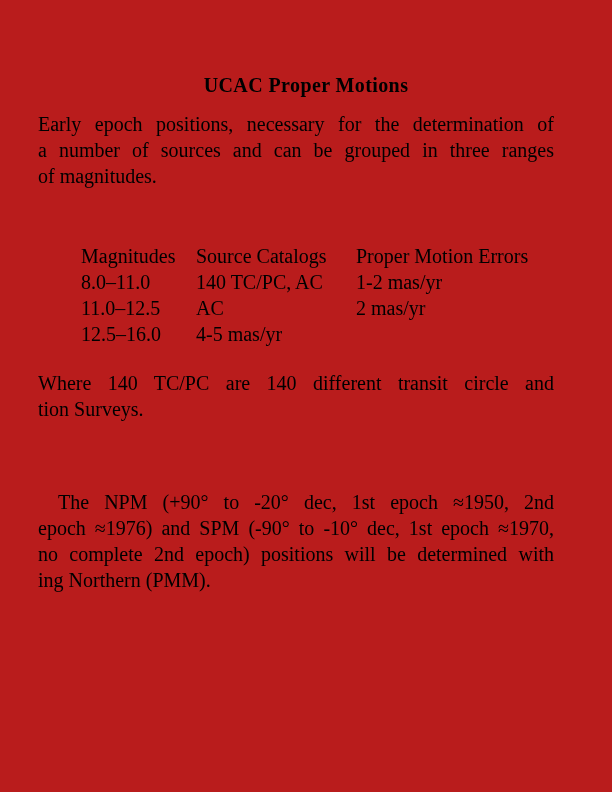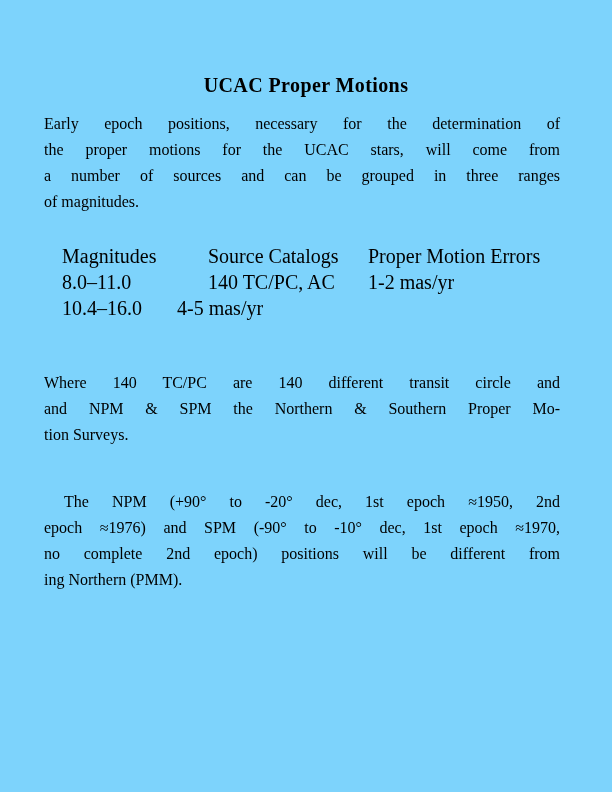--- a/index.html
+++ b/index.html
@@ -11,39 +11,39 @@
     width: 612px;
     height: 792px;
     position: relative;
     font-family: "Liberation Serif", "DejaVu Serif", serif;
     color: #000000;
     overflow: hidden;
   }
   .page {
     position: absolute;
     inset: 0;
-    background: #7dd3fc;
+    background: #b91c1c;
     text-decoration: underline;
   }
   .doc-title {
     position: absolute;
     top: 72px;
     left: 0;
     width: 612px;
     text-align: center;
     font-weight: bold;
     font-size: 20px;
     line-height: 26px;
     letter-spacing: 0.4px;
   }
   .para {
     position: absolute;
-    left: 44px;
+    left: 38px;
     width: 516px;
-    font-size: 16px;
+    font-size: 20px;
     line-height: 26px;
   }
   .para-intro { top: 111px; }
   .para-defs  { top: 370px; }
   .para-surveys { top: 489px; }
   .jline {
     text-align: justify;
     text-align-last: justify;
     white-space: normal;
   }
@@ -57,61 +57,64 @@
     position: absolute;
     top: 243px;
     left: 62px;
     font-size: 20px;
     line-height: 26px;
   }
   .t-row {
     display: flex;
   }
   .t-cell { white-space: nowrap; }
-  .c1 { width: 115px; }
-  .c2 { width: 160px; margin-left: 31px; }
+  .c1 { width: 115px; margin-left: 19px; }
+  .c2 { width: 160px; }
   .c3 { width: 220px; }
 </style>
 </head>
 <body>
 
 <div class="page">
 
   <div class="doc-title">UCAC Proper Motions</div>
 
   <div class="para para-intro">
     <div class="jline">Early epoch positions, necessary for the determination of</div>
-    <div class="jline">the proper motions for the UCAC stars, will come from</div>
     <div class="jline">a number of sources and can be grouped in three ranges</div>
     <div class="jline lastline">of magnitudes.</div>
   </div>
 
   <div class="pm-table">
     <div class="t-row">
       <div class="t-cell c1">Magnitudes</div>
       <div class="t-cell c2">Source Catalogs</div>
       <div class="t-cell c3">Proper Motion Errors</div>
     </div>
     <div class="t-row">
       <div class="t-cell c1">8.0–11.0</div>
       <div class="t-cell c2">140 TC/PC, AC</div>
       <div class="t-cell c3">1-2 mas/yr</div>
     </div>
     <div class="t-row">
-      <div class="t-cell c1">10.4–16.0</div>
+      <div class="t-cell c1">11.0–12.5</div>
+      <div class="t-cell c2">AC</div>
+      <div class="t-cell c3">2 mas/yr</div>
+    </div>
+    <div class="t-row">
+      <div class="t-cell c1">12.5–16.0</div>
       <div class="t-cell c3">4-5 mas/yr</div>
     </div>
   </div>
 
   <div class="para para-defs">
     <div class="jline">Where 140 TC/PC are 140 different transit circle and</div>
-    <div class="jline">and NPM &amp; SPM the Northern &amp; Southern Proper Mo-</div>
     <div class="jline lastline">tion Surveys.</div>
   </div>
 
   <div class="para para-surveys">
     <div class="jline indent">The NPM (+90° to -20° dec, 1st epoch ≈1950, 2nd</div>
     <div class="jline">epoch ≈1976) and SPM (-90° to -10° dec, 1st epoch ≈1970,</div>
-    <div class="jline">no complete 2nd epoch) positions will be different from</div>
+    <div class="jline">no complete 2nd epoch) positions will be determined with</div>
     <div class="jline lastline">ing Northern (PMM).</div>
   </div>
 
 </div>
 
 </body></html>

